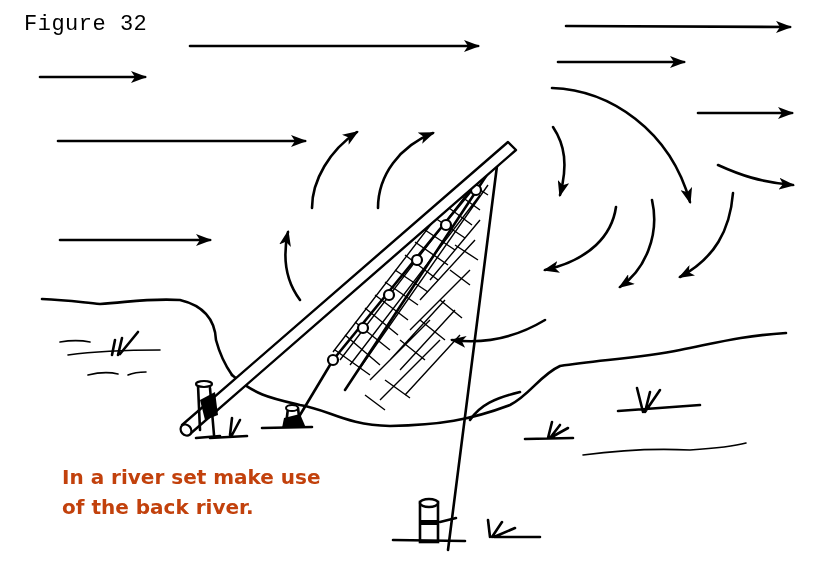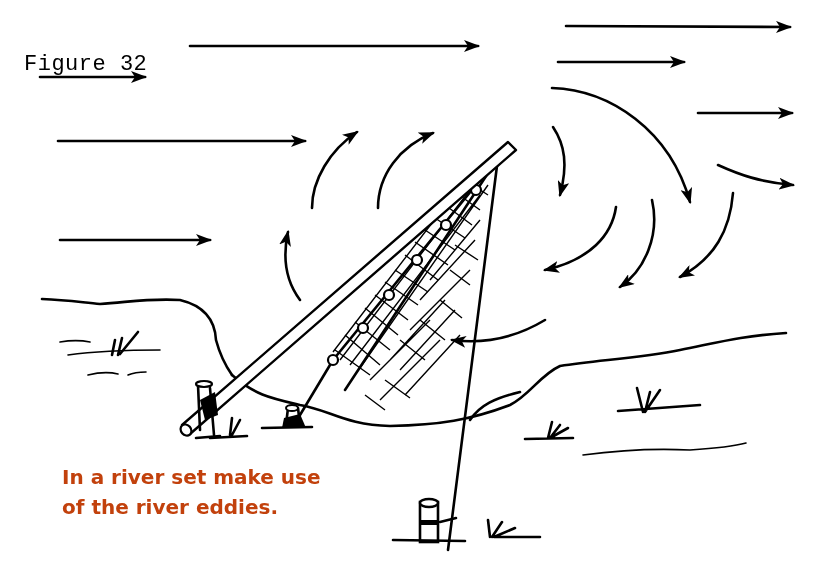--- a/index.html
+++ b/index.html
@@ -1,20 +1,20 @@
 <!DOCTYPE html>
 <html><head>
   <meta charset="utf-8">
   <style>
     html, body { margin: 0; padding: 0; background: #ffffff; }
     body { width: 815px; height: 568px; position: relative; overflow: hidden; }
     .fig-title {
       position: absolute; left: 24px; top: 12px;
       font-family: "Liberation Mono", "DejaVu Sans Mono", monospace;
-      font-size: 22px; color: #000; letter-spacing: 0.5px; margin-top: 40px;
+      font-size: 22px; color: #000; letter-spacing: 0.5px;
     }
     .caption {
       position: absolute; left: 62px; top: 462px;
       font-family: "DejaVu Sans", sans-serif; font-weight: bold;
       font-size: 20px; line-height: 30px; color: #c2410c;
     }
     svg.art { position: absolute; left: 0; top: 0; }
     .ln { fill: none; stroke: #000; stroke-width: 2.6; stroke-linecap: round; stroke-linejoin: round; }
     .thin { fill: none; stroke: #000; stroke-width: 1.6; stroke-linecap: round; }
     .net { fill: none; stroke: #000; stroke-width: 1.4; }
@@ -120,14 +120,14 @@
   <g>
     <rect x="420" y="502" width="18" height="40" fill="#fff" stroke="#000" stroke-width="2.6"></rect>
     <ellipse cx="429" cy="503" rx="9" ry="4" fill="#fff" stroke="#000" stroke-width="2.4"></ellipse>
     <rect x="420" y="520" width="18" height="5" class="blk"></rect>
     <path class="ln" d="M393,540 L465,541 M440,522 L456,518"></path>
   </g>
 </svg>
 
 <div class="caption">
   <div>In a river set make use</div>
-  <div>of the river eddies.</div>
+  <div>of the back river.</div>
 </div>
 
 </body></html>

